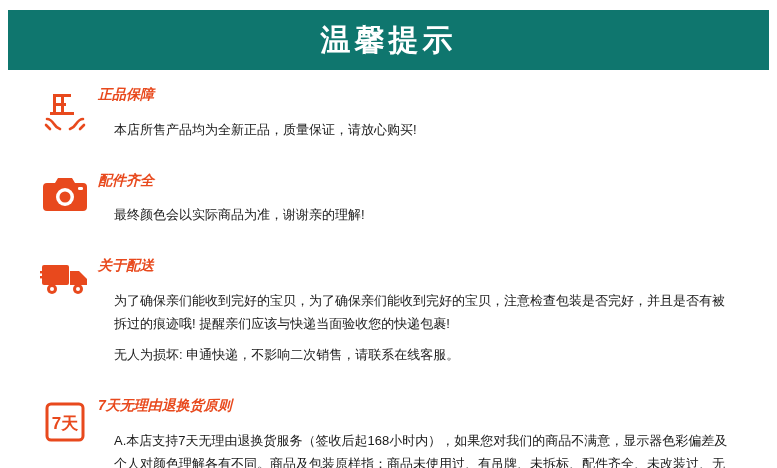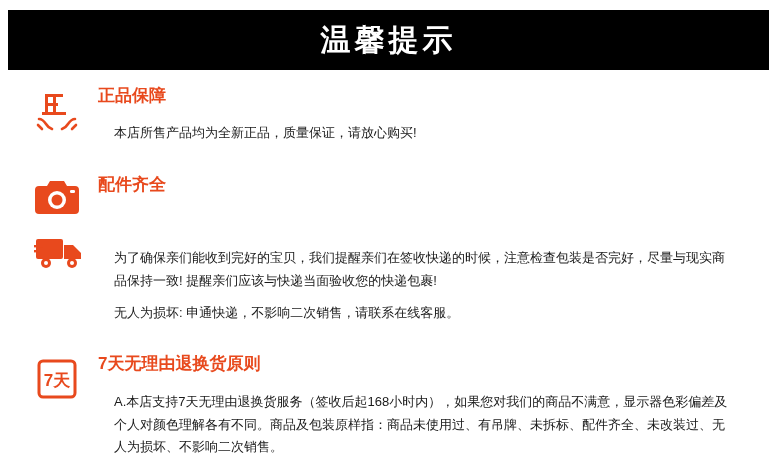--- a/index.html
+++ b/index.html
@@ -18,21 +18,21 @@
     position: relative;
     width: 777px;
     height: 468px;
     box-sizing: border-box;
     padding: 10px 8px 8px 8px;
     background: #ffffff;
   }
   
   .banner {
     height: 60px;
-    background: #000000;
+    background: #0f766e;
     display: flex;
     align-items: center;
     justify-content: center;
   }
   .banner-title {
     color: #ffffff;
     font-size: 30px;
     font-weight: bold;
     letter-spacing: 4px;
     font-family: "Liberation Sans", "DejaVu Sans", sans-serif;
@@ -43,32 +43,34 @@
   }
   .section {
     display: flex;
     align-items: flex-start;
     margin-bottom: 14px;
   }
   .icon-col {
     width: 62px;
     min-width: 62px;
     display: flex;
+    justify-content: center;
     padding-top: 2px;
   }
   .text-col {
     flex: 1;
     padding-left: 2px;
   }
   .sec-title {
     color: #e8491d;
-    font-size: 17px;
+    font-size: 14px;
     font-weight: bold;
     margin: 0 0 6px 0;
     line-height: 1.2;
+    font-style: italic;
   }
   .sec-body {
     color: #1a1a1a;
     font-size: 13px;
     line-height: 1.75;
     margin: 16px;
   }
   .sec-body p {
     margin: 0;
   }
@@ -134,42 +136,44 @@
             <path fill="#e8491d" d="M16 4 h14 l3 5 h8 a4 4 0 0 1 4 4 v20 a4 4 0 0 1 -4 4 h-36 a4 4 0 0 1 -4 -4 v-20 a4 4 0 0 1 4 -4 h8 z"></path>
             <circle cx="23" cy="23" r="9" fill="#ffffff"></circle>
             <circle cx="23" cy="23" r="5.5" fill="#e8491d"></circle>
             <rect x="36" y="13" width="5" height="3" rx="1.2" fill="#ffffff"></rect>
           </svg>
         </span>
       </div>
       <div class="text-col">
         <p class="sec-title">配件齐全</p>
         <div class="sec-body">
+          <p class="spaced">最终颜色会以实际商品为准，谢谢亲的理解!</p>
         </div>
       </div>
     </div>
 
     <div class="section">
       <div class="icon-col">
         <span>
           <svg class="ico ico-truck" viewBox="0 0 50 38" xmlns="http://www.w3.org/2000/svg">
             <rect x="2" y="6" width="27" height="20" rx="2" fill="#e8491d"></rect>
             <path fill="#e8491d" d="M30 12 h9 l8 8 v6 h-17 z"></path>
             <circle cx="12" cy="30" r="5" fill="#e8491d"></circle>
             <circle cx="12" cy="30" r="2" fill="#ffffff"></circle>
             <circle cx="38" cy="30" r="5" fill="#e8491d"></circle>
             <circle cx="38" cy="30" r="2" fill="#ffffff"></circle>
             <rect x="0" y="12" width="9" height="2.4" fill="#e8491d"></rect>
             <rect x="0" y="17" width="6" height="2.4" fill="#e8491d"></rect>
           </svg>
         </span>
       </div>
       <div class="text-col">
+        <p class="sec-title">关于配送</p>
         <div class="sec-body">
-          <p>为了确保亲们能收到完好的宝贝，我们提醒亲们在签收快递的时候，注意检查包装是否完好，尽量与现实商品保持一致! 提醒亲们应该与快递当面验收您的快递包裹!</p>
+          <p>为了确保亲们能收到完好的宝贝，为了确保亲们能收到完好的宝贝，注意检查包装是否完好，并且是否有被拆过的痕迹哦! 提醒亲们应该与快递当面验收您的快递包裹!</p>
           <p class="spaced">
             <span>无人为损坏: </span><span class="u-link">申通快递</span><span>，不影响二次销售，请联系在线客服。</span>
           </p>
         </div>
       </div>
     </div>
 
     <div class="section">
       <div class="icon-col">
         <span>

